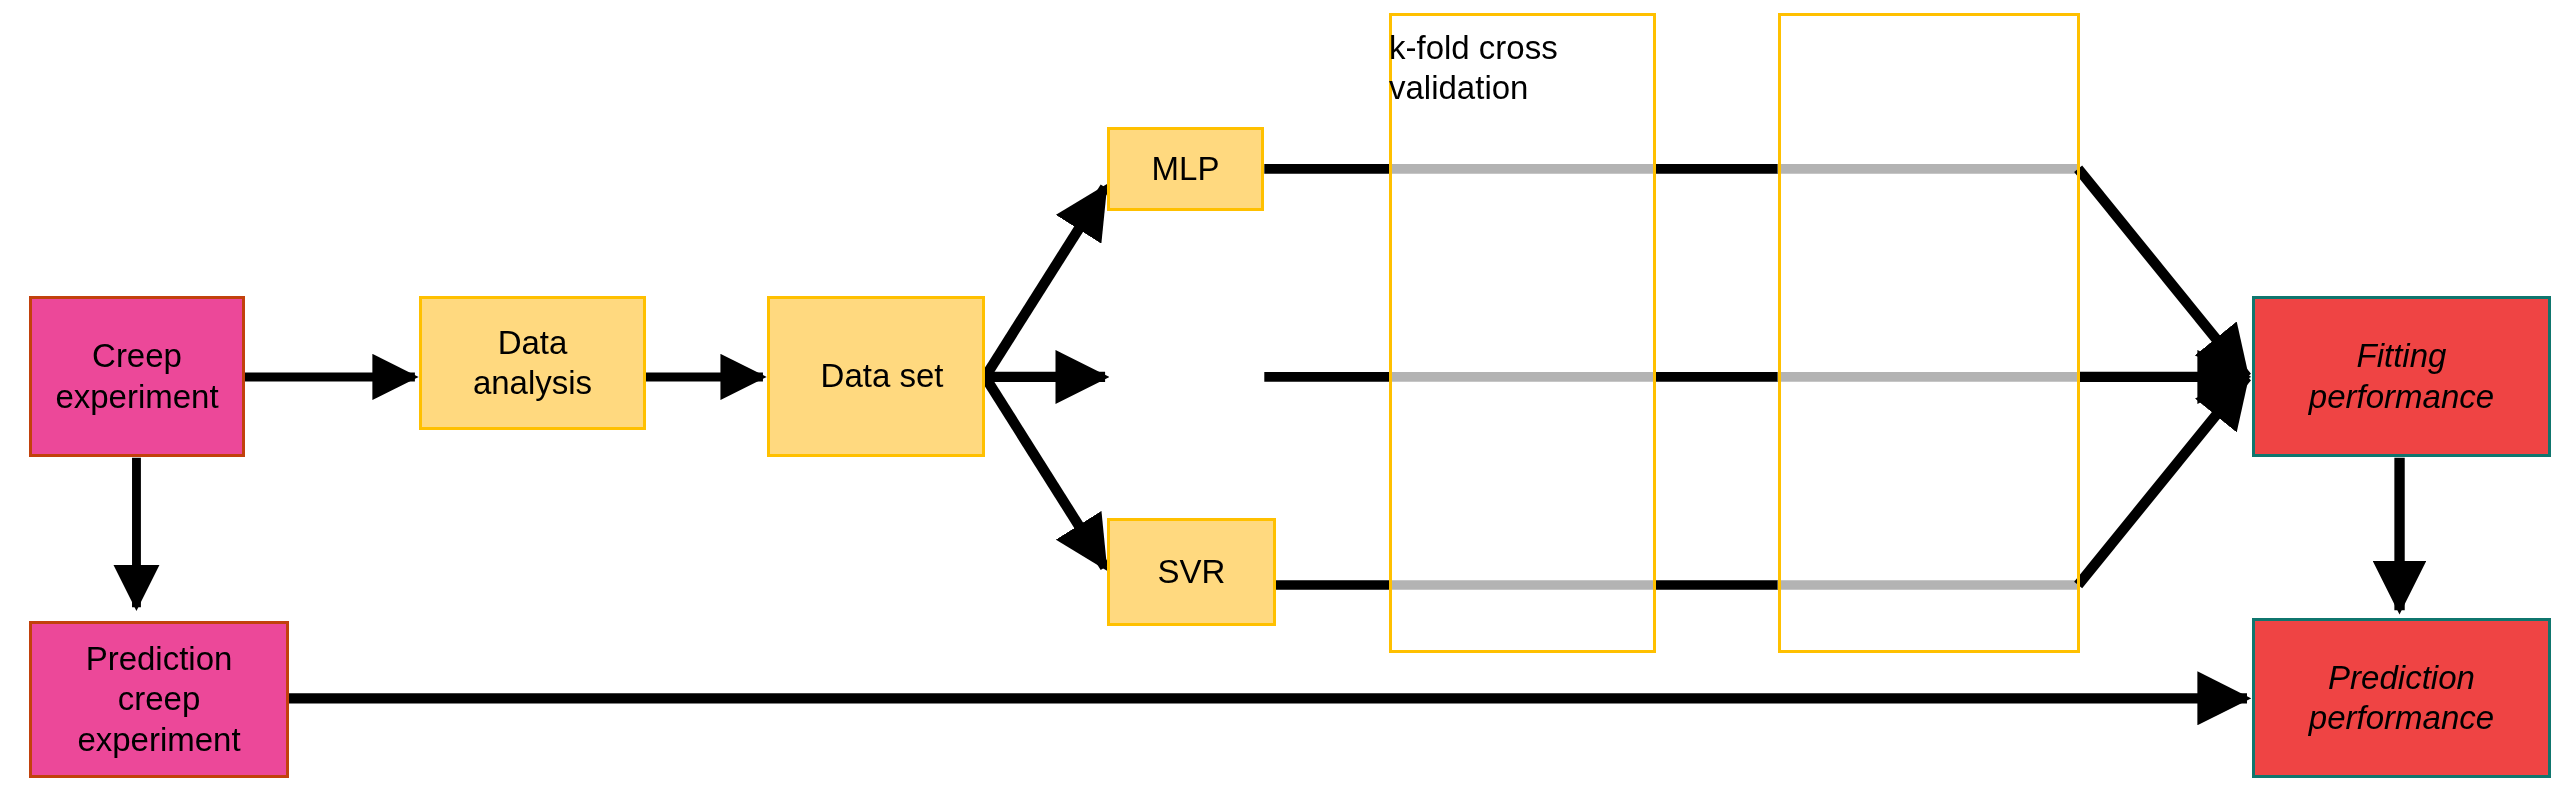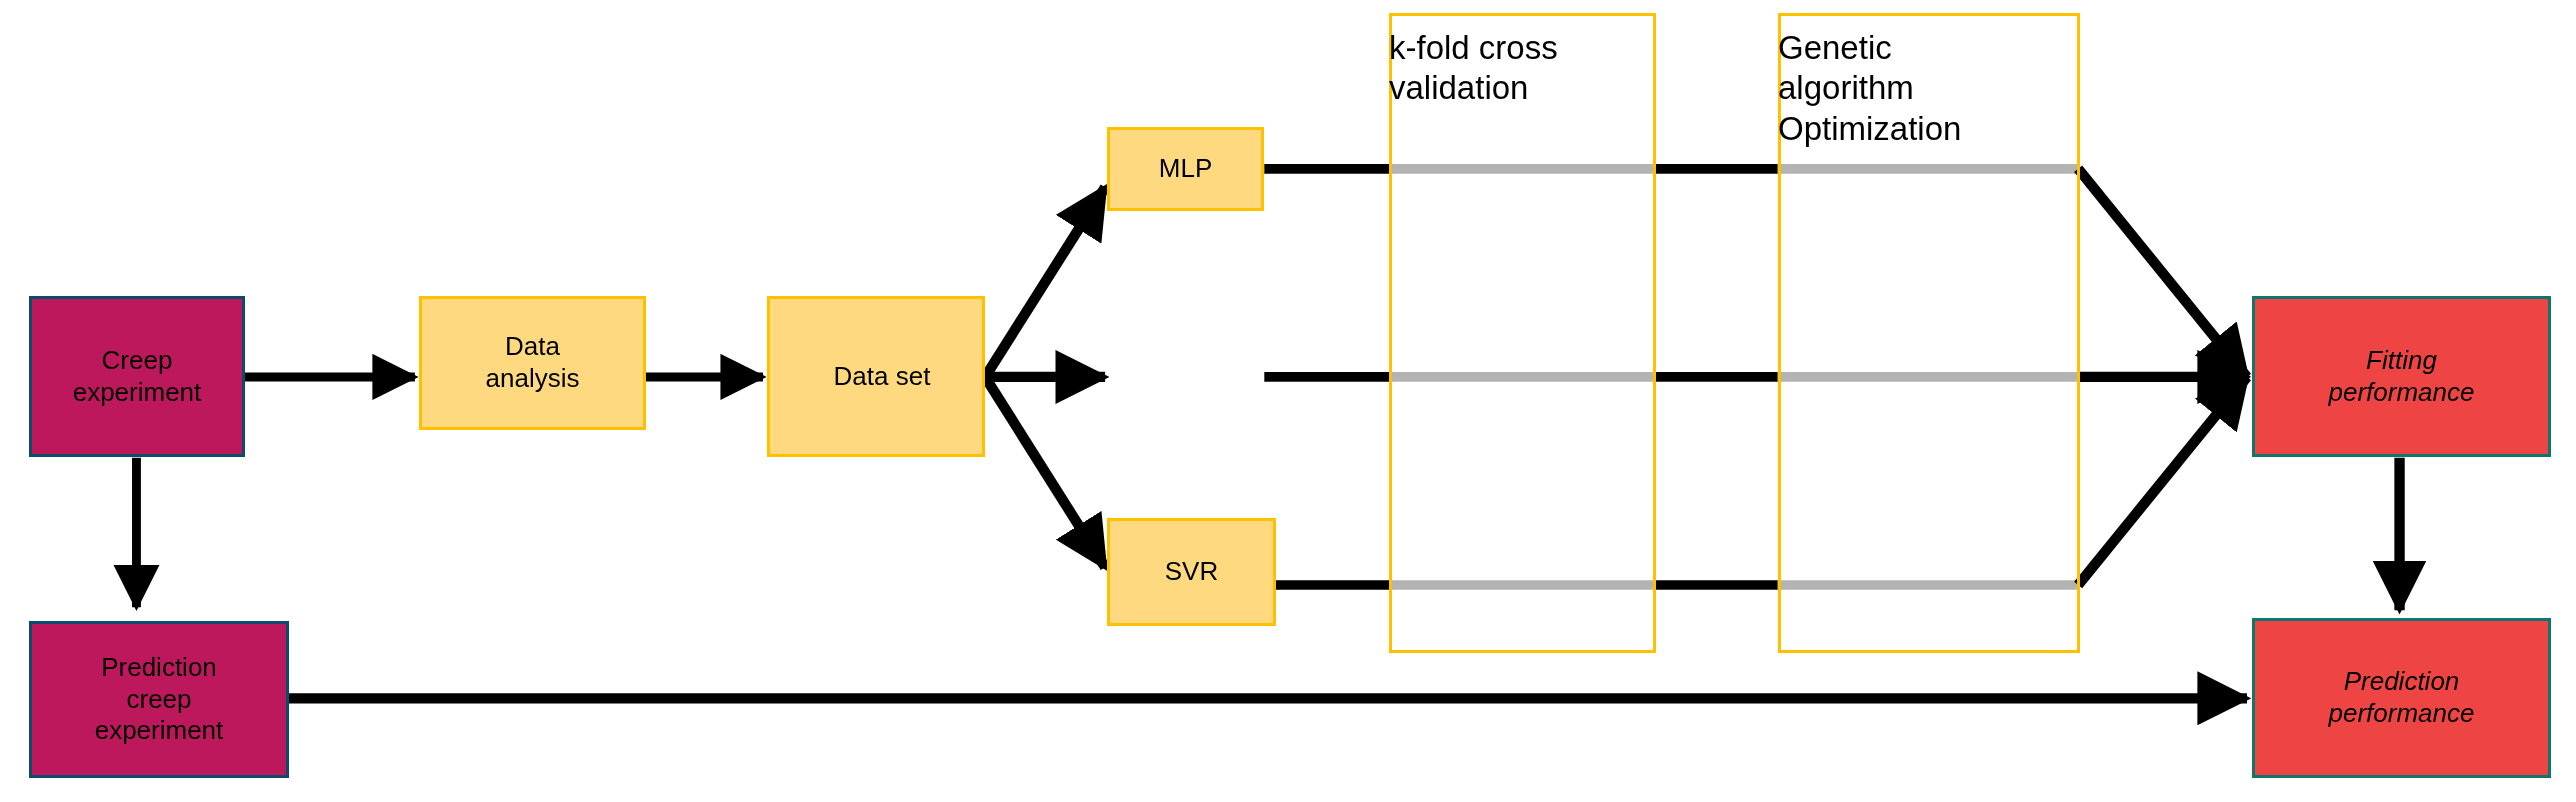--- a/index.html
+++ b/index.html
@@ -26,27 +26,27 @@
   }
   .node {
     position: absolute;
     box-sizing: border-box;
     display: flex;
     align-items: center;
     justify-content: center;
     text-align: center;
     line-height: 1.22;
     color: #000000;
-    font-size: 26px;
+    font-size: 33px;
     white-space: pre-line;
     z-index: 5;
   }
   .node.green {
-    background: #be185d;
-    border: 3px solid #0c4a6e;
+    background: #ec4899;
+    border: 3px solid #c2410c;
   }
   .node.yellow {
     background: #ffd97f;
     border: 3px solid #ffc000;
   }
   .node.gray {
     background: #ef4444;
     border: 3px solid #0f766e;
     font-style: italic;
   }
@@ -112,23 +112,20 @@
     <line x1="390" y1="943" x2="3034" y2="943" stroke="#000000" stroke-width="14" marker-end="url(#arrowblack)"></line>
 
     <line x1="3240" y1="618" x2="3240" y2="824" stroke="#000000" stroke-width="14" marker-end="url(#arrowblack)"></line>
   </svg>
 
   <div class="phase-box" style="left:1389px; top:12.6px; width:267px; height:640px;"></div>
   <div class="phase-label" style="left:1389px; top:28px; width:267px;">k-fold cross
 validation</div>
 
   <div class="phase-box" style="left:1778px; top:12.6px; width:302px; height:640px;"></div>
-  <div class="phase-label" style="left:1778px; top:28px; width:302px;">Genetic
-algorithm
-Optimization</div>
 
   <div class="node green" style="left:29px; top:296px; width:216px; height:161px;">Creep
 experiment</div>
 
   <div class="node yellow" style="left:419px; top:296px; width:227px; height:134px;">Data
 analysis</div>
 
   <div class="node yellow" style="left:767px; top:296px; width:218px; height:161px;padding-left:12px;">Data set</div>
 
   <div class="node yellow" style="left:1107px; top:127px; width:157px; height:84px;">MLP</div>

